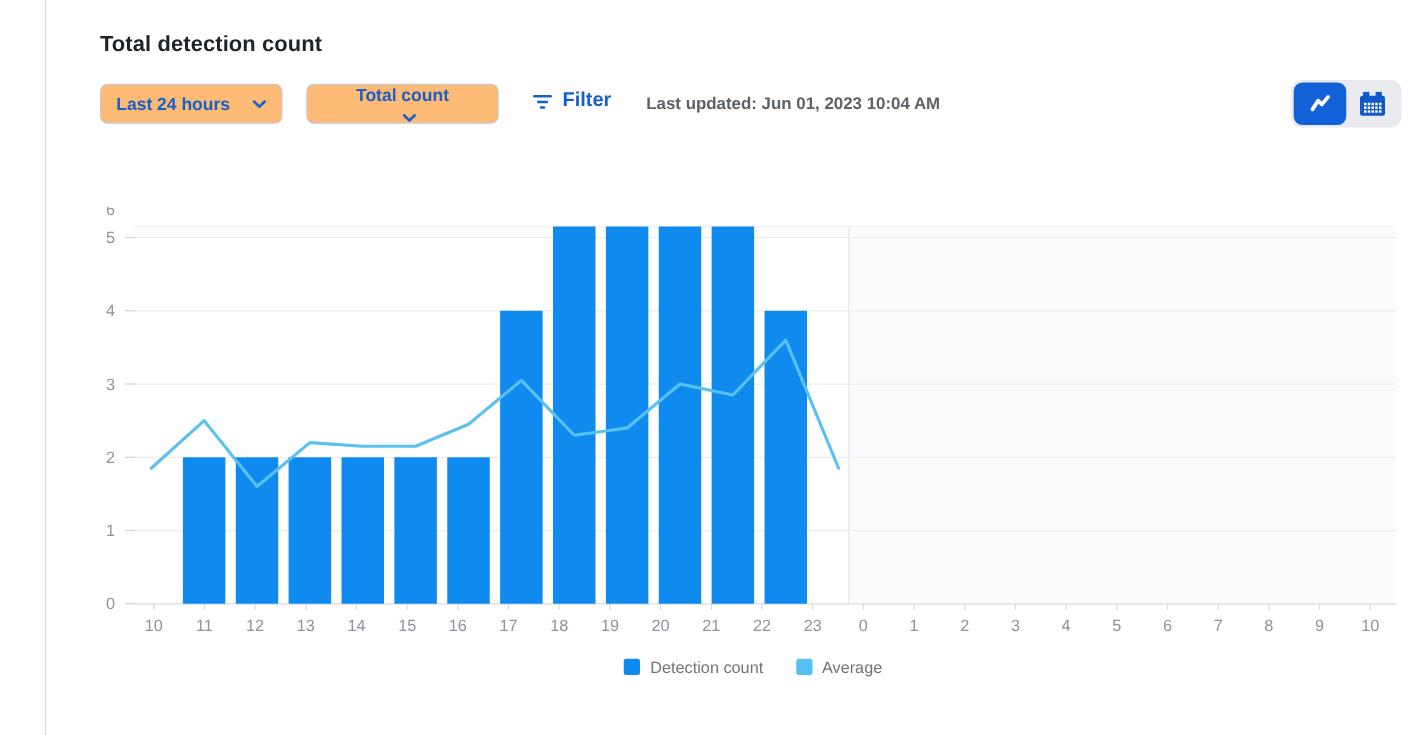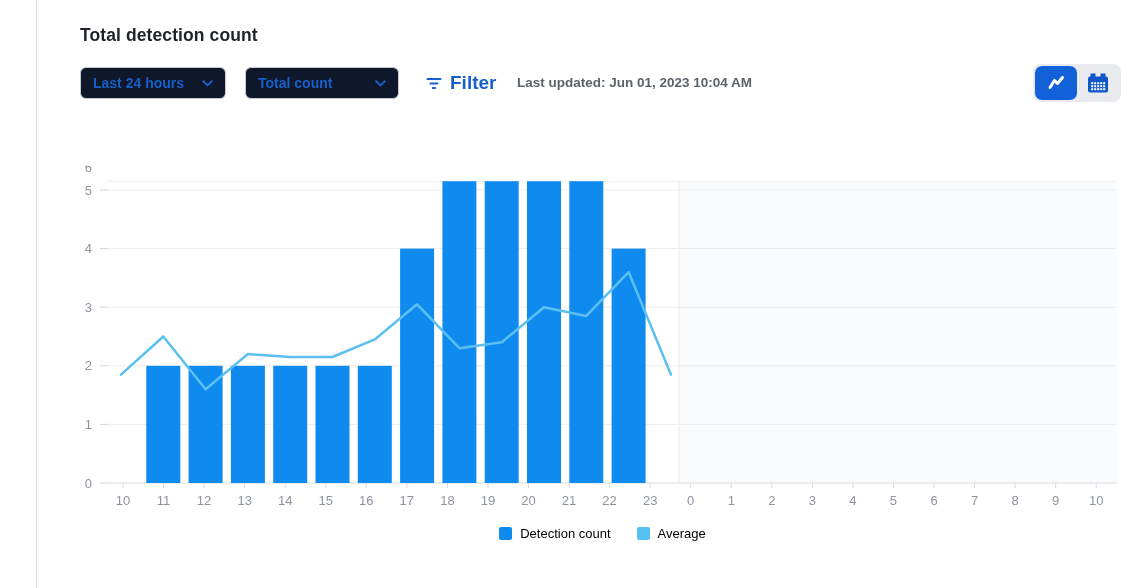--- a/index.html
+++ b/index.html
@@ -4,45 +4,45 @@
 <style>
   * { margin:0; padding:0; box-sizing:border-box; }
   html,body { width:1141px; height:588px; background:#ffffff; font-family:"Liberation Sans", sans-serif; }
   #stage { position:relative; width:1141px; height:588px; background:#ffffff; overflow:hidden;margin-left:32px; }
 
   .edge-left  { position:absolute; left:4px; top:0; width:1px; height:588px; background:#d6d9dd; }
   .edge-right { position:absolute; left:1136px; top:0; width:1px; height:588px; background:#e4e6e9; }
 
   .title { position:absolute; left:48px; top:25px; font-size:17.5px; font-weight:700; color:#1e2329; letter-spacing:.1px; }
 
-  .select { position:absolute; top:67px; height:32px; background:#0f172a; border:1px solid #c7cad0;
+  .select { position:absolute; top:67px; height:32px; background:#fdba74; border:1px solid #c7cad0;
             border-radius:6px; display:flex; align-items:center; justify-content:space-between;
             padding:0 12px; cursor:pointer; }
   .select span.val { font-size:14px; font-weight:700; color:#1760c9; }
   #range-select  { left:48px;  width:146px; }
-  #metric-select { left:213px; width:154px; }
+  #metric-select { left:213px; width:154px;flex-direction:column; }
   .chev { margin-left:10px; flex:0 0 auto; }
 
   .filter-btn { position:absolute; left:394px; top:72px; display:flex; align-items:center; gap:8px; cursor:pointer; }
-  .filter-btn .lbl { font-size:19px; font-weight:600; color:#1760c9; }
+  .filter-btn .lbl { font-size:16px; font-weight:600; color:#1760c9; }
 
   .last-updated { position:absolute; left:485px; top:75px; font-size:13.5px; font-weight:700; color:#5c6269;text-align:center; }
 
   .view-toggle { position:absolute; left:1001px; top:64px; width:88px; height:38px; background:#e9eaed;
                  border-radius:8px; display:flex; align-items:center; padding:2px; }
   .seg { width:42px; height:34px; display:flex; align-items:center; justify-content:center; border-radius:7px; cursor:pointer; }
   .seg.active { background:#1261d8; }
 
   #chart-svg { position:absolute; left:0; top:130px; }
   #chart-svg text.axis { font-family:"Liberation Sans", sans-serif; font-size:13px; fill:#8e939c; }
 
   .legend { position:absolute; left:0; top:526px; width:1141px; display:flex; justify-content:center; gap:26px; }
   .legend-item { display:flex; align-items:center; gap:8px; cursor:pointer; }
   .legend-item .swatch { width:13px; height:13px; border-radius:2px; display:inline-block; }
-  .legend-item .lbl { font-size:13px; color:#000000; }
+  .legend-item .lbl { font-size:13px; color:#737373; }
 </style>
 </head>
 <body>
 
 <div id="stage">
   <div class="edge-left"></div>
   <div class="edge-right"></div>
 
   <div class="title">Total detection count</div>
 

